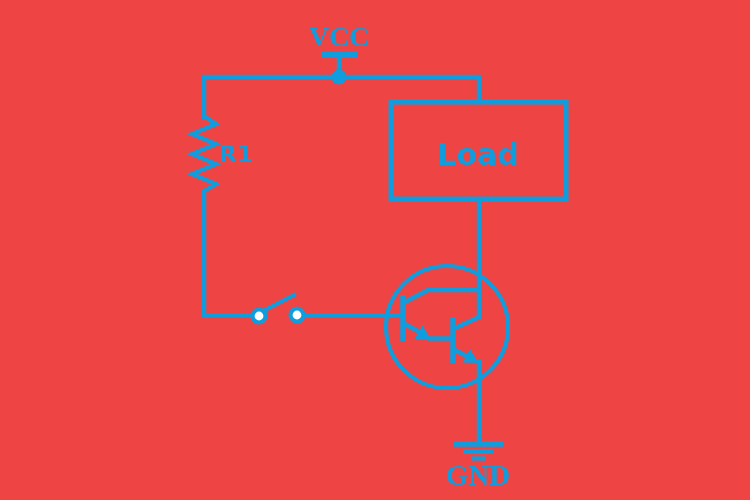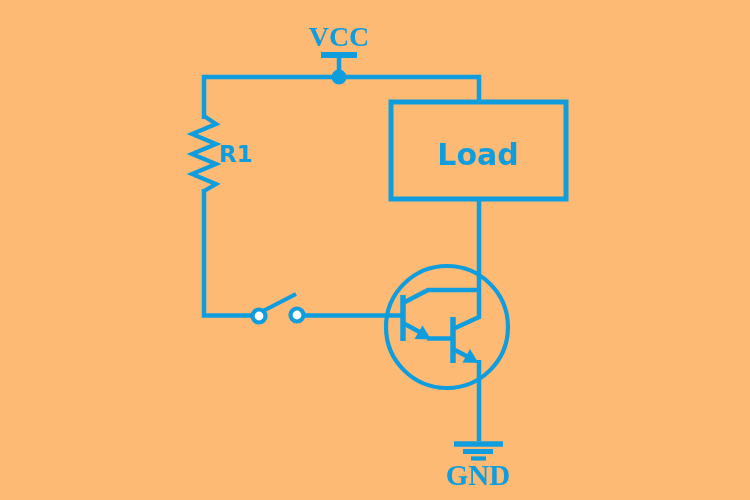--- a/index.html
+++ b/index.html
@@ -7,21 +7,21 @@
     padding: 0;
     width: 750px;
     height: 500px;
     background: #ffffff;
     overflow: hidden;
   }
   .stage {
     position: relative;
     width: 750px;
     height: 500px;
-    background: #fdba74;
+    background: #ef4444;
   }
   svg { display: block; }
   .serif-label {
     font-family: "Liberation Serif", "DejaVu Serif", serif;
     font-weight: bold;
   }
   .sans-label {
     font-family: "DejaVu Sans", "Liberation Sans", sans-serif;
     font-weight: bold;
   }

